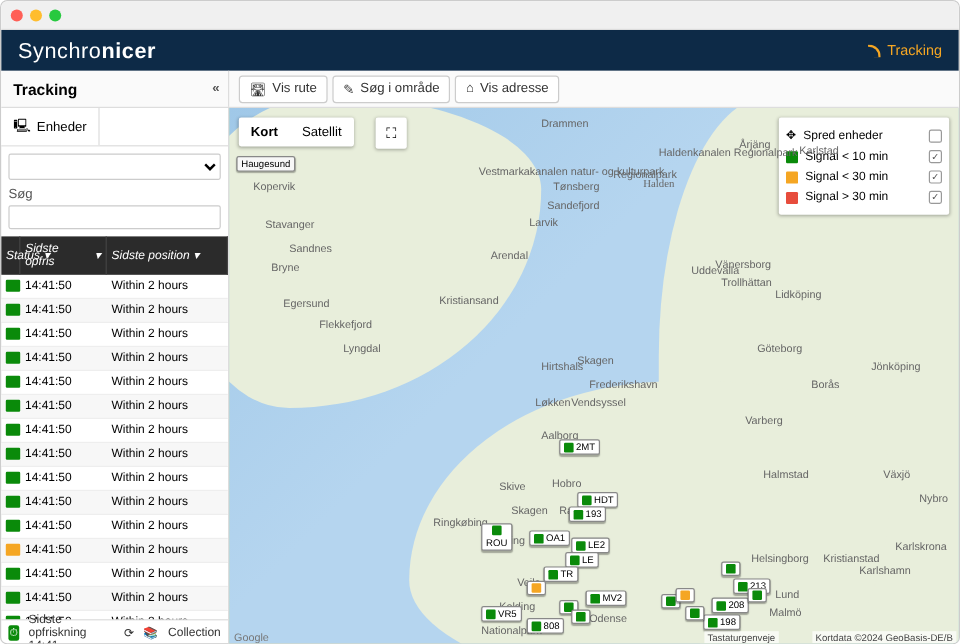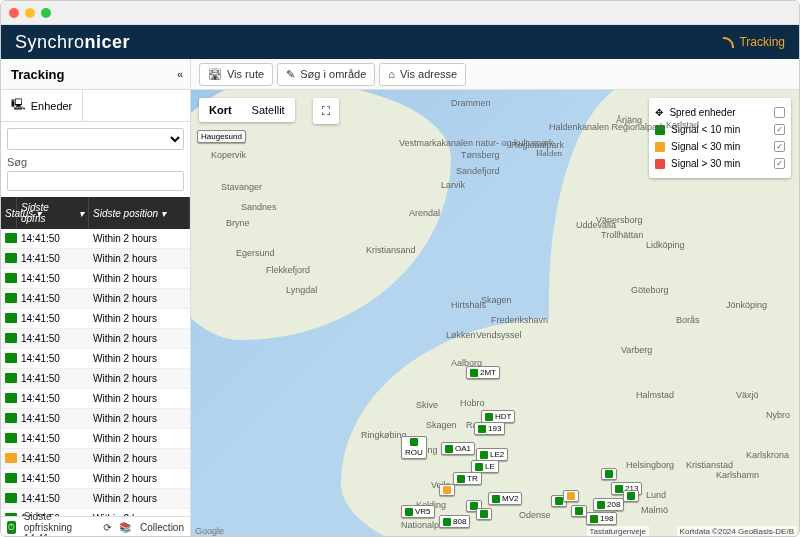--- a/index.html
+++ b/index.html
@@ -320,21 +320,21 @@
         <div class="city" style="left: 285px; top: 240px;">Vendsyssel</div>
         <div class="city" style="left: 260px; top: 268px;">Aalborg</div>
         <div class="city" style="left: 225px; top: 310px;">Skive</div>
         <div class="city" style="left: 249px; top: 308px; margin-left: 20px;">Hobro</div>
         <div class="city" style="left: 235px; top: 330px;">Skagen</div>
         <div class="city" style="left: 275px; top: 330px;">Randers</div>
         <div class="city" style="left: 170px; top: 340px;">Ringkøbing</div>
         <div class="city" style="left: 215px; top: 355px;">Herning</div>
         <div class="city" style="left: 240px; top: 390px;">Vejle</div>
         <div class="city" style="left: 225px; top: 410px;">Kolding</div>
-        <div class="city" style="left: 300px; top: 420px; padding-left: 28px;">Odense</div>
+        <div class="city" style="left: 300px; top: 420px;">Odense</div>
         <div class="city" style="left: 475px; top: 30px;">Karlstad</div>
         <div class="city" style="left: 425px; top: 25px;">Årjäng</div>
         <div class="city" style="left: 358px; top: 32px;">Haldenkanalen Regionalpark</div>
         <div class="city" style="left: 208px; top: 48px;">Vestmarkakanalen natur- og kulturpark</div>
         <div class="city" style="left: 210px; top: 430px;">Nationalpark</div>
       </div>
     <div id="markers">
         <div class="marker" style="left: 275px; top: 276px;">
           <span class="sq green" style="width:8px;height:8px"></span>
           <span>2MT</span>

